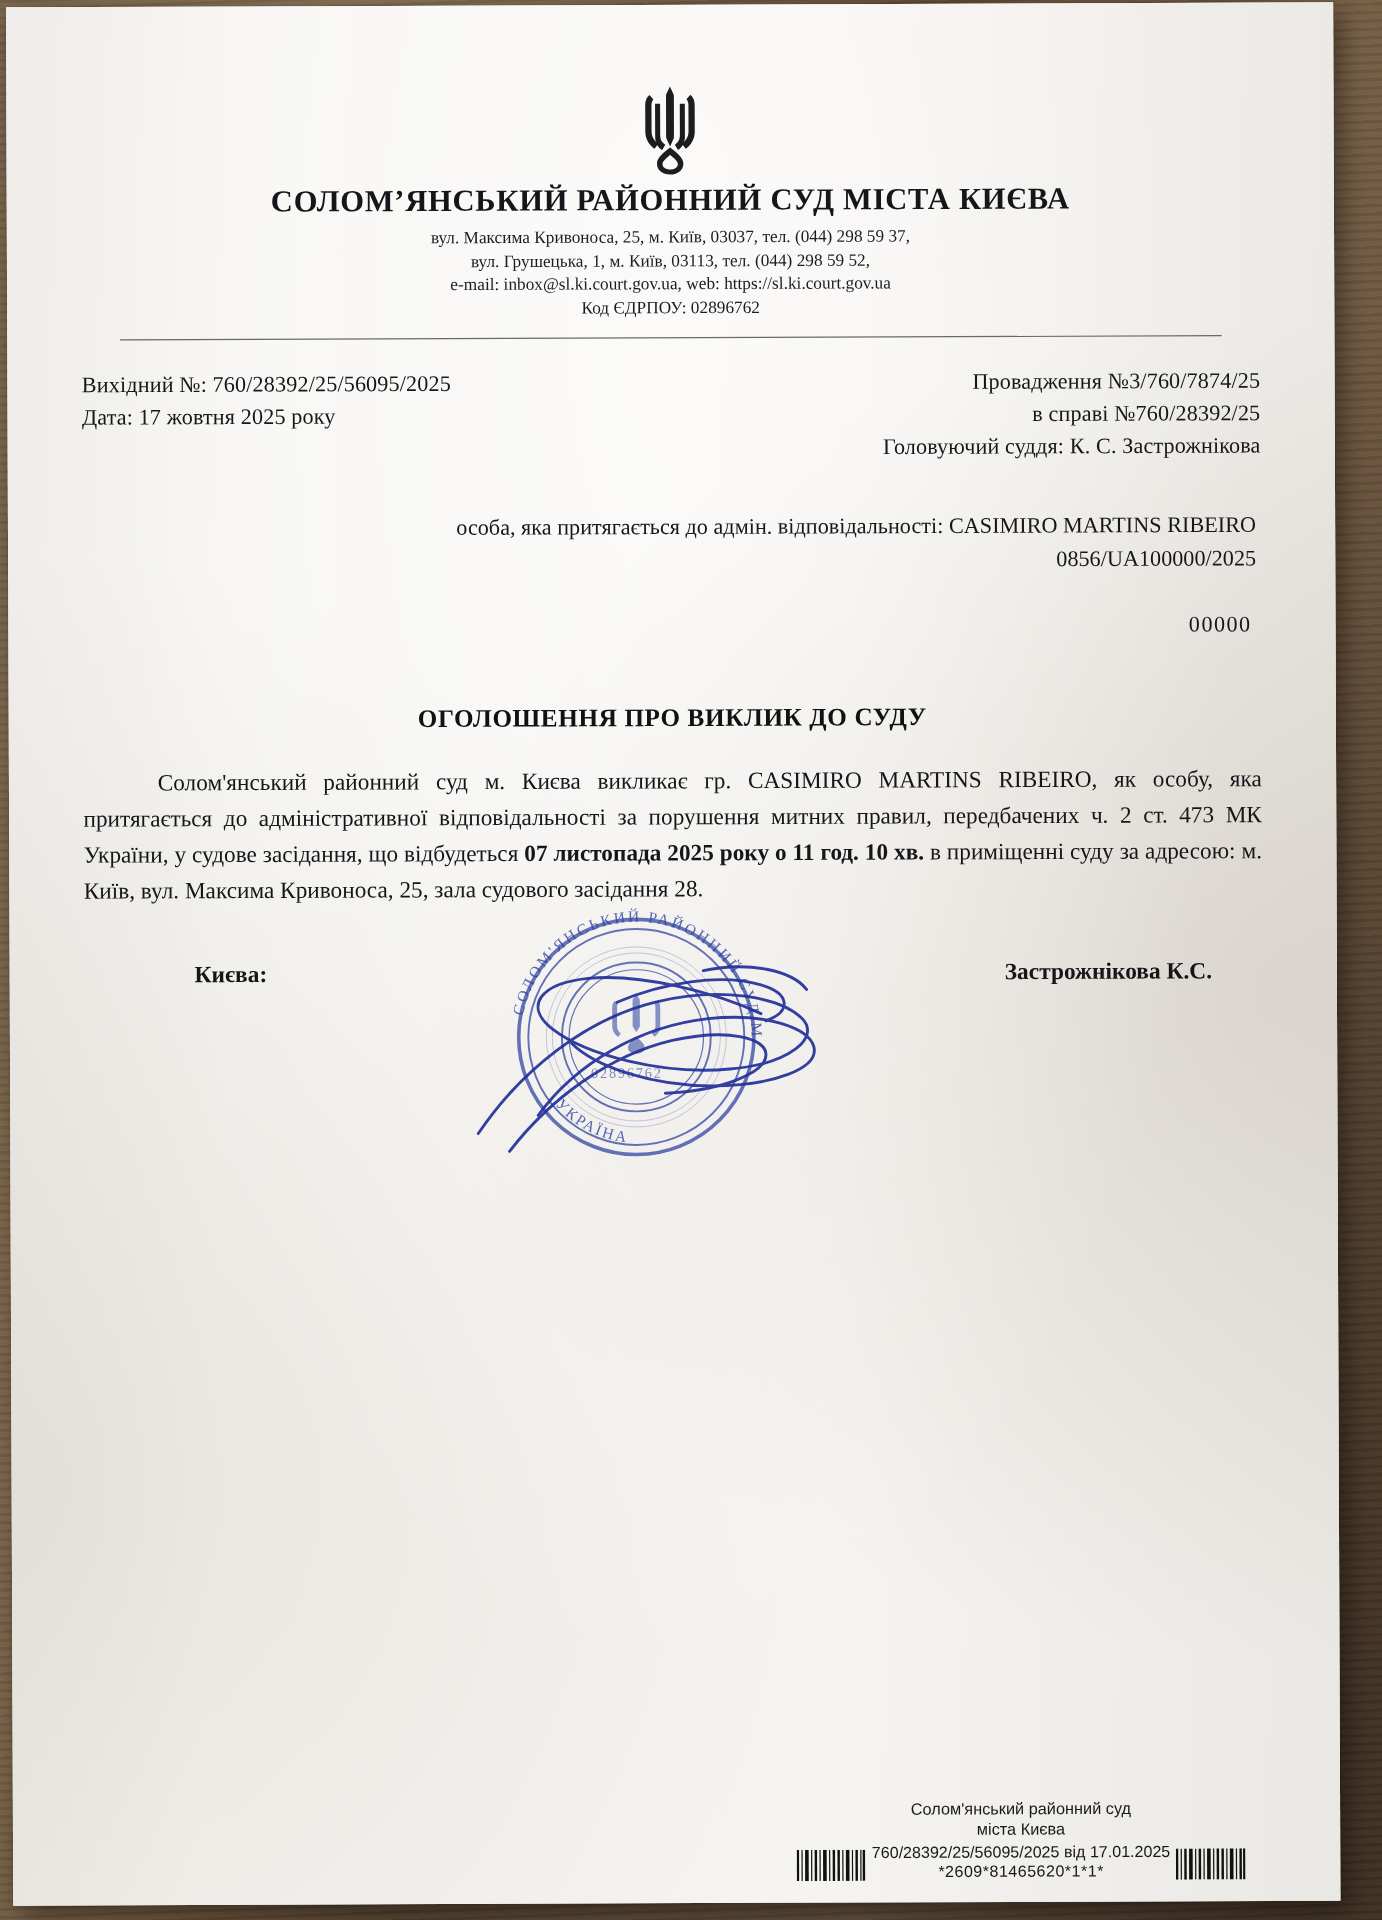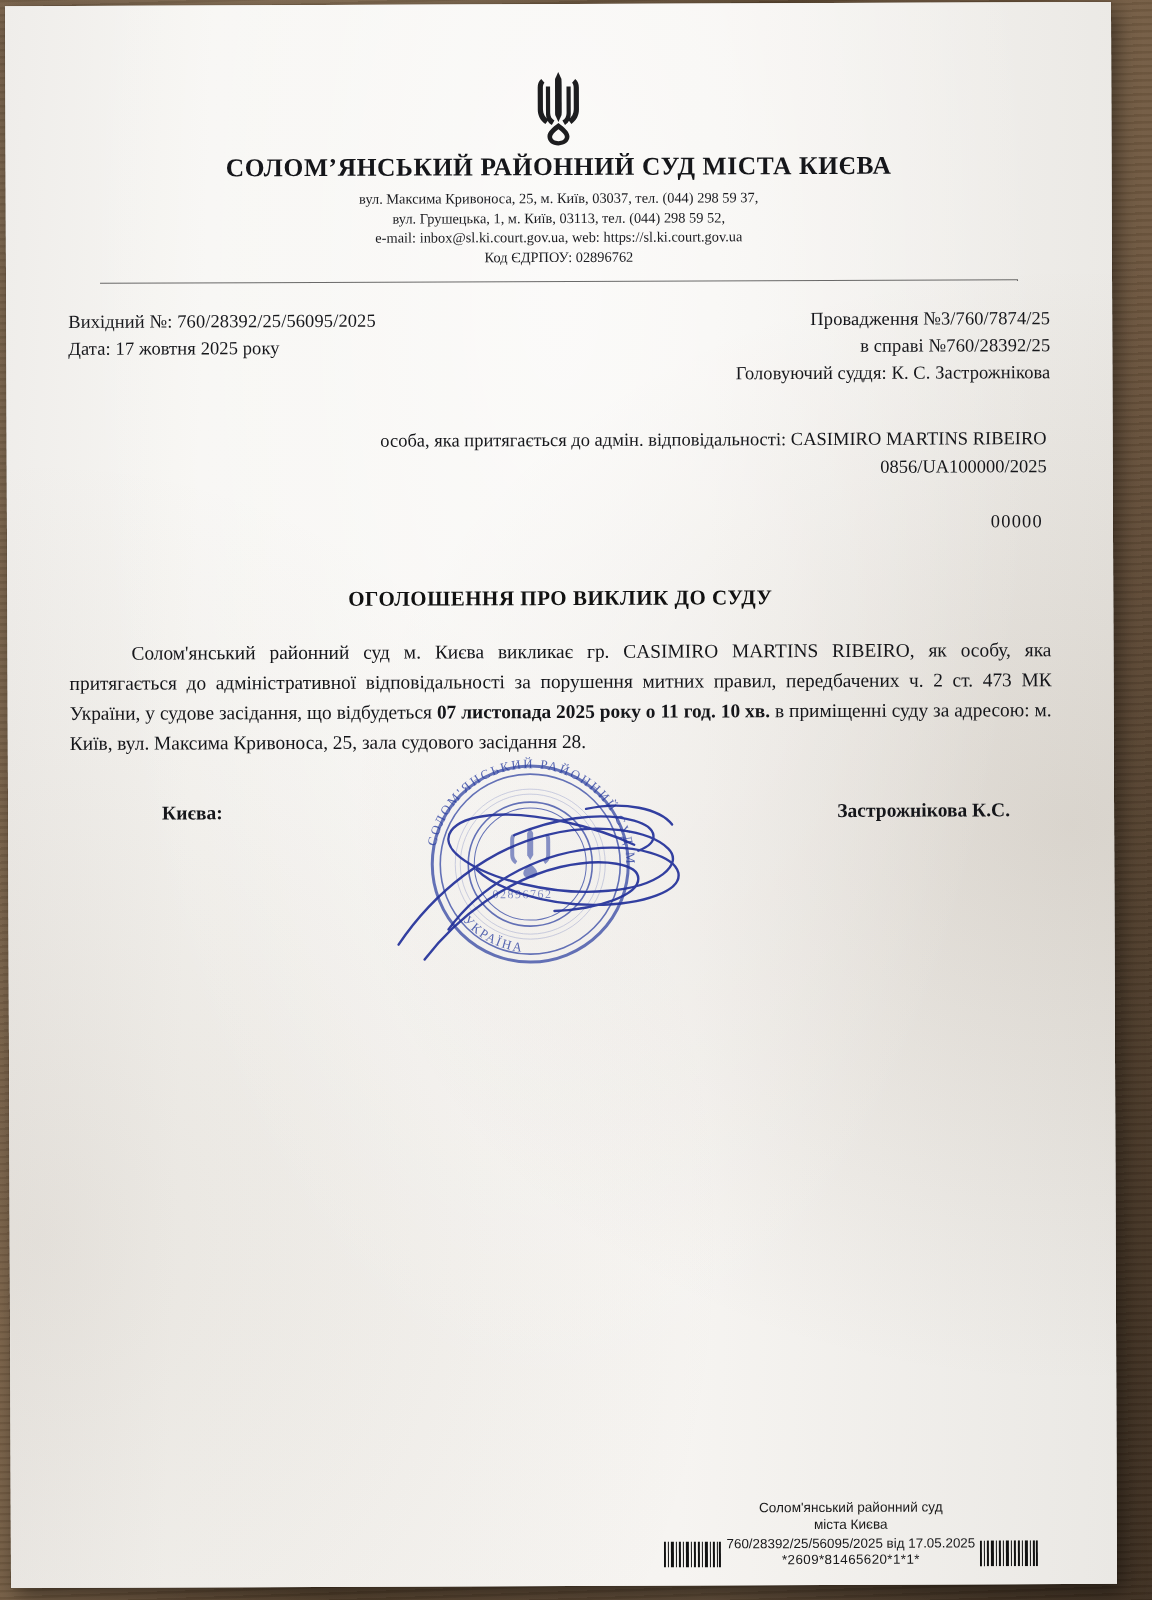--- a/index.html
+++ b/index.html
@@ -354,21 +354,21 @@
             <rect x="34" y="0" width="2" height="26"></rect>
           <rect x="38" y="0" width="1" height="26"></rect>
             <rect x="41" y="0" width="3" height="26"></rect>
           <rect x="46" y="0" width="1" height="26"></rect>
             <rect x="49" y="0" width="2" height="26"></rect>
           <rect x="53" y="0" width="1" height="26"></rect>
             <rect x="55" y="0" width="2" height="26"></rect>
         </g>
       </svg>
       <div>
-        <div class="f-doc">760/28392/25/56095/2025 від 17.05.2025</div>
+        <div class="f-doc">760/28392/25/56095/2025 від 17.01.2025</div>
         <div class="f-code">*2609*81465620*1*1*</div>
       </div>
       <svg class="barcode" width="58" height="26" viewBox="0 0 58 26" aria-hidden="true">
         <g fill="#111">
           <rect x="0" y="0" width="2" height="26"></rect>
             <rect x="4" y="0" width="1" height="26"></rect>
           <rect x="7" y="0" width="2" height="26"></rect>
             <rect x="11" y="0" width="3" height="26"></rect>
           <rect x="16" y="0" width="1" height="26"></rect>
             <rect x="19" y="0" width="2" height="26"></rect>

